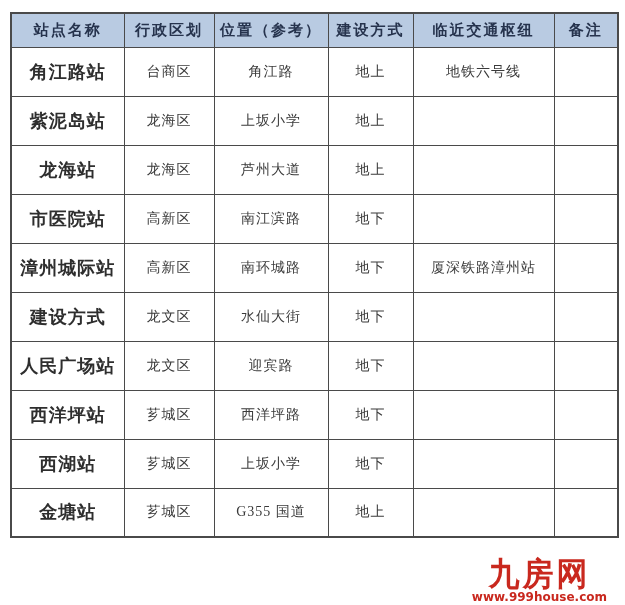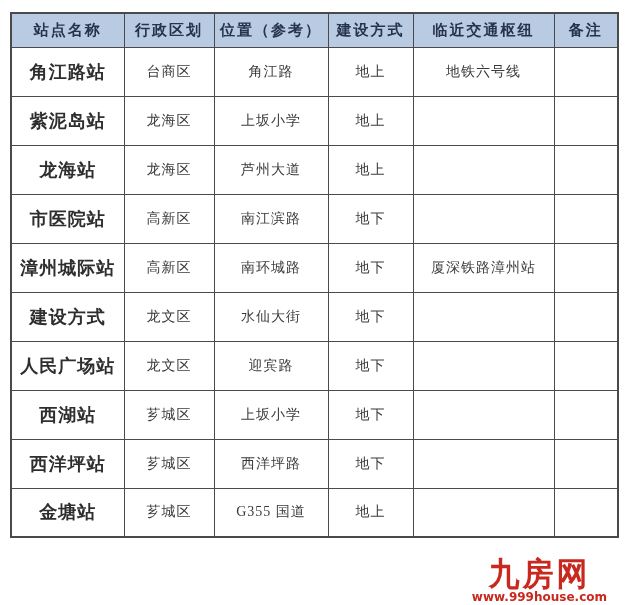--- a/index.html
+++ b/index.html
@@ -158,31 +158,31 @@
         </tr>
         <tr>
           <td>人民广场站</td>
           <td>龙文区</td>
           <td>迎宾路</td>
           <td>地下</td>
           <td></td>
           <td></td>
         </tr>
         <tr>
+          <td>西洋坪站</td>
+          <td>芗城区</td>
+          <td>西洋坪路</td>
+          <td>地下</td>
+          <td></td>
+          <td></td>
+        </tr>
+        <tr>
           <td>西湖站</td>
           <td>芗城区</td>
           <td>上坂小学</td>
-          <td>地下</td>
-          <td></td>
-          <td></td>
-        </tr>
-        <tr>
-          <td>西洋坪站</td>
-          <td>芗城区</td>
-          <td>西洋坪路</td>
           <td>地下</td>
           <td></td>
           <td></td>
         </tr>
         <tr>
           <td>金塘站</td>
           <td>芗城区</td>
           <td>G355 国道</td>
           <td>地上</td>
           <td></td>

